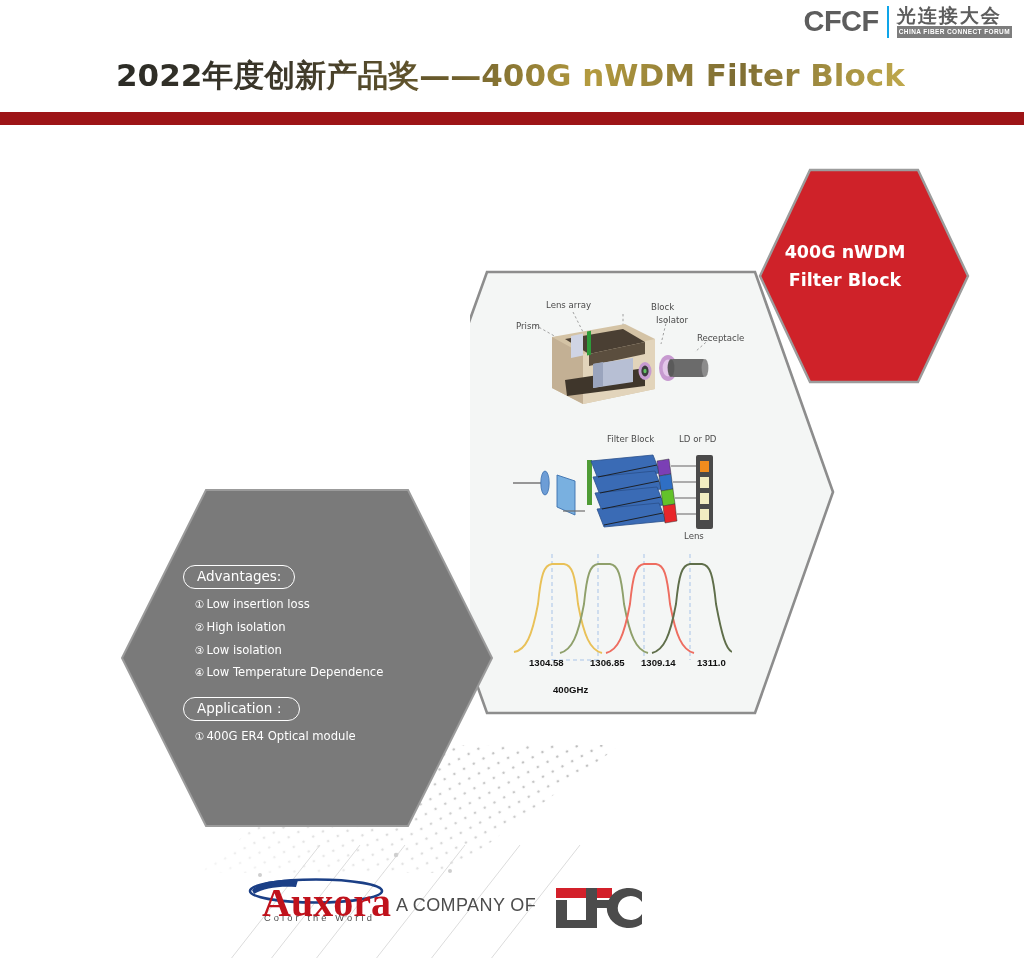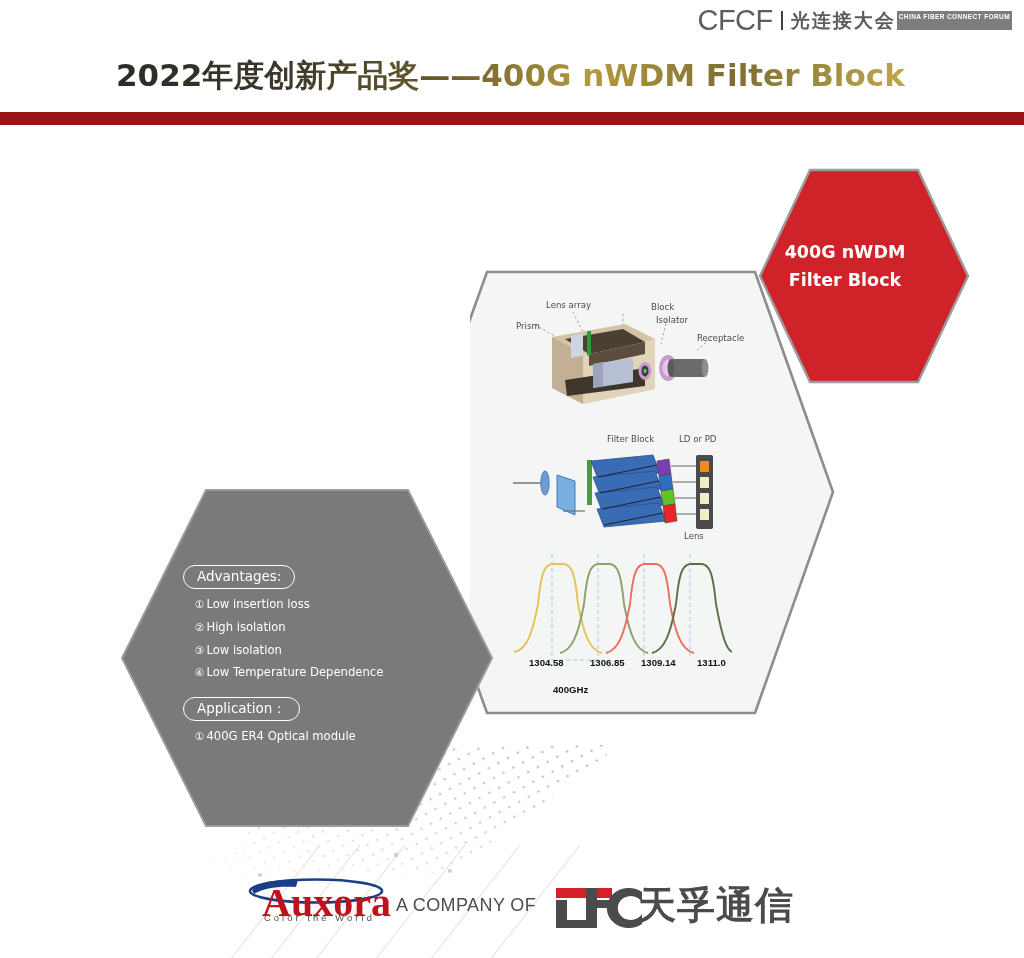--- a/index.html
+++ b/index.html
@@ -11,26 +11,26 @@
   }
   .slide{position:absolute;inset:0;width:1024px;height:958px;overflow:hidden;}
 
   
   .cfcf-logo{
     position:absolute;top:6px;right:12px;
     display:flex;align-items:center;gap:8px;
   }
   .cfcf-mark{
     font-family:"Liberation Sans","DejaVu Sans",sans-serif;
-    font-weight:normal;font-size:29px;letter-spacing:-0.5px;
+    font-weight:bold;font-size:29px;letter-spacing:-0.5px;
     color:#5d5d5d;line-height:1;
   }
   .cfcf-right{
-    border-left:2px solid #404040;padding-left:8px;
-    display:flex;justify-content:center;gap:1px;
+    border-left:2px solid #0ea5e9;padding-left:8px;
+    display:flex;flex-direction:column;justify-content:center;gap:1px;
   }
   .cfcf-cn{
     font-size:19px;font-weight:bold;color:#5d5d5d;letter-spacing:2px;line-height:1;
     font-family:"DejaVu Sans","Liberation Sans",sans-serif;
   }
   .cfcf-en{
     font-size:6.5px;font-weight:bold;color:#ffffff;background:#7d7d7d;
     letter-spacing:0.4px;line-height:1.5;padding:1px 2px;text-align:center;
   }
 
@@ -316,15 +316,14 @@
   <div class="company-of">A COMPANY OF</div>
 
   <svg class="hex" style="left:546px;top:886px;z-index:6;" width="100" height="50">
     <rect x="10" y="2" width="56" height="10" fill="#d3202a"></rect>
     <rect x="10" y="14" width="11" height="28" fill="#4b4b4b"></rect>
     <rect x="10" y="34" width="30" height="8" fill="#4b4b4b"></rect>
     <rect x="40" y="2" width="11" height="40" fill="#4b4b4b"></rect>
     <rect x="51" y="14" width="17" height="8" fill="#4b4b4b"></rect>
     <path d="M96,6 A22,20 0 1,0 96,38 L96,28 A13,12 0 1,1 96,16 Z" fill="#4b4b4b"></path>
   </svg>
-  <div class="tfc-cn">天孚通信</div>
 
 </div>
 
 </body></html>

